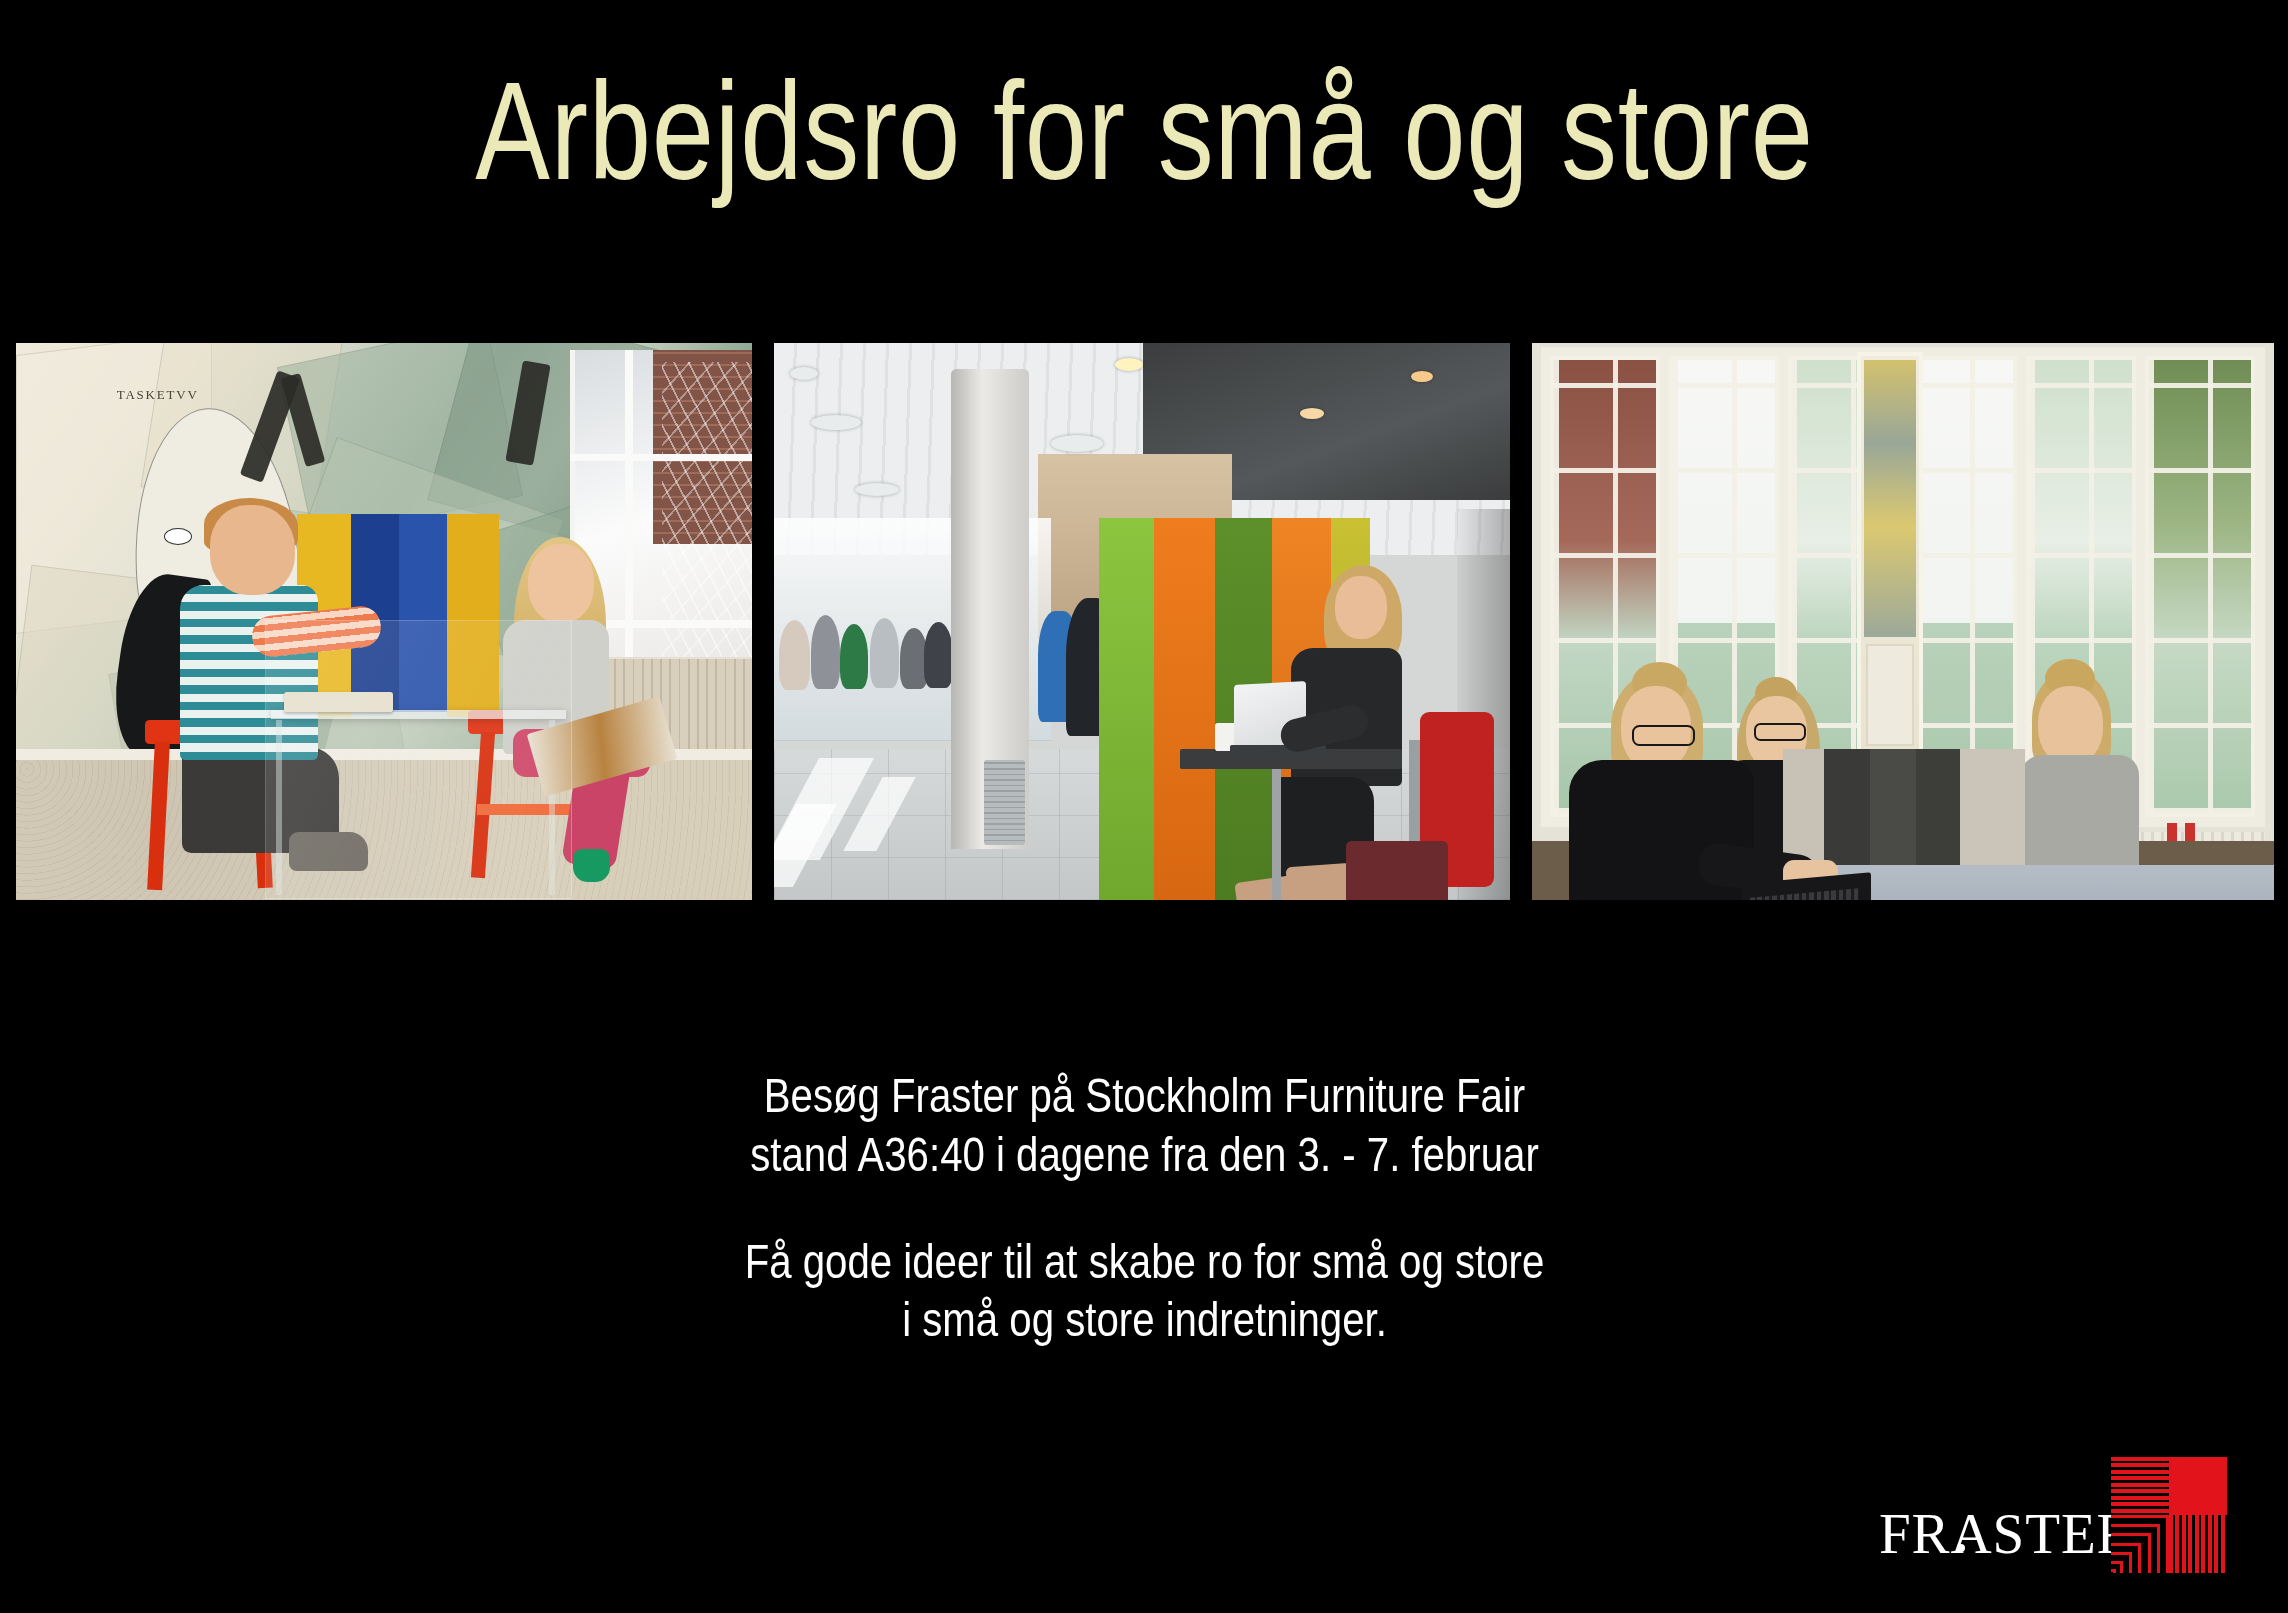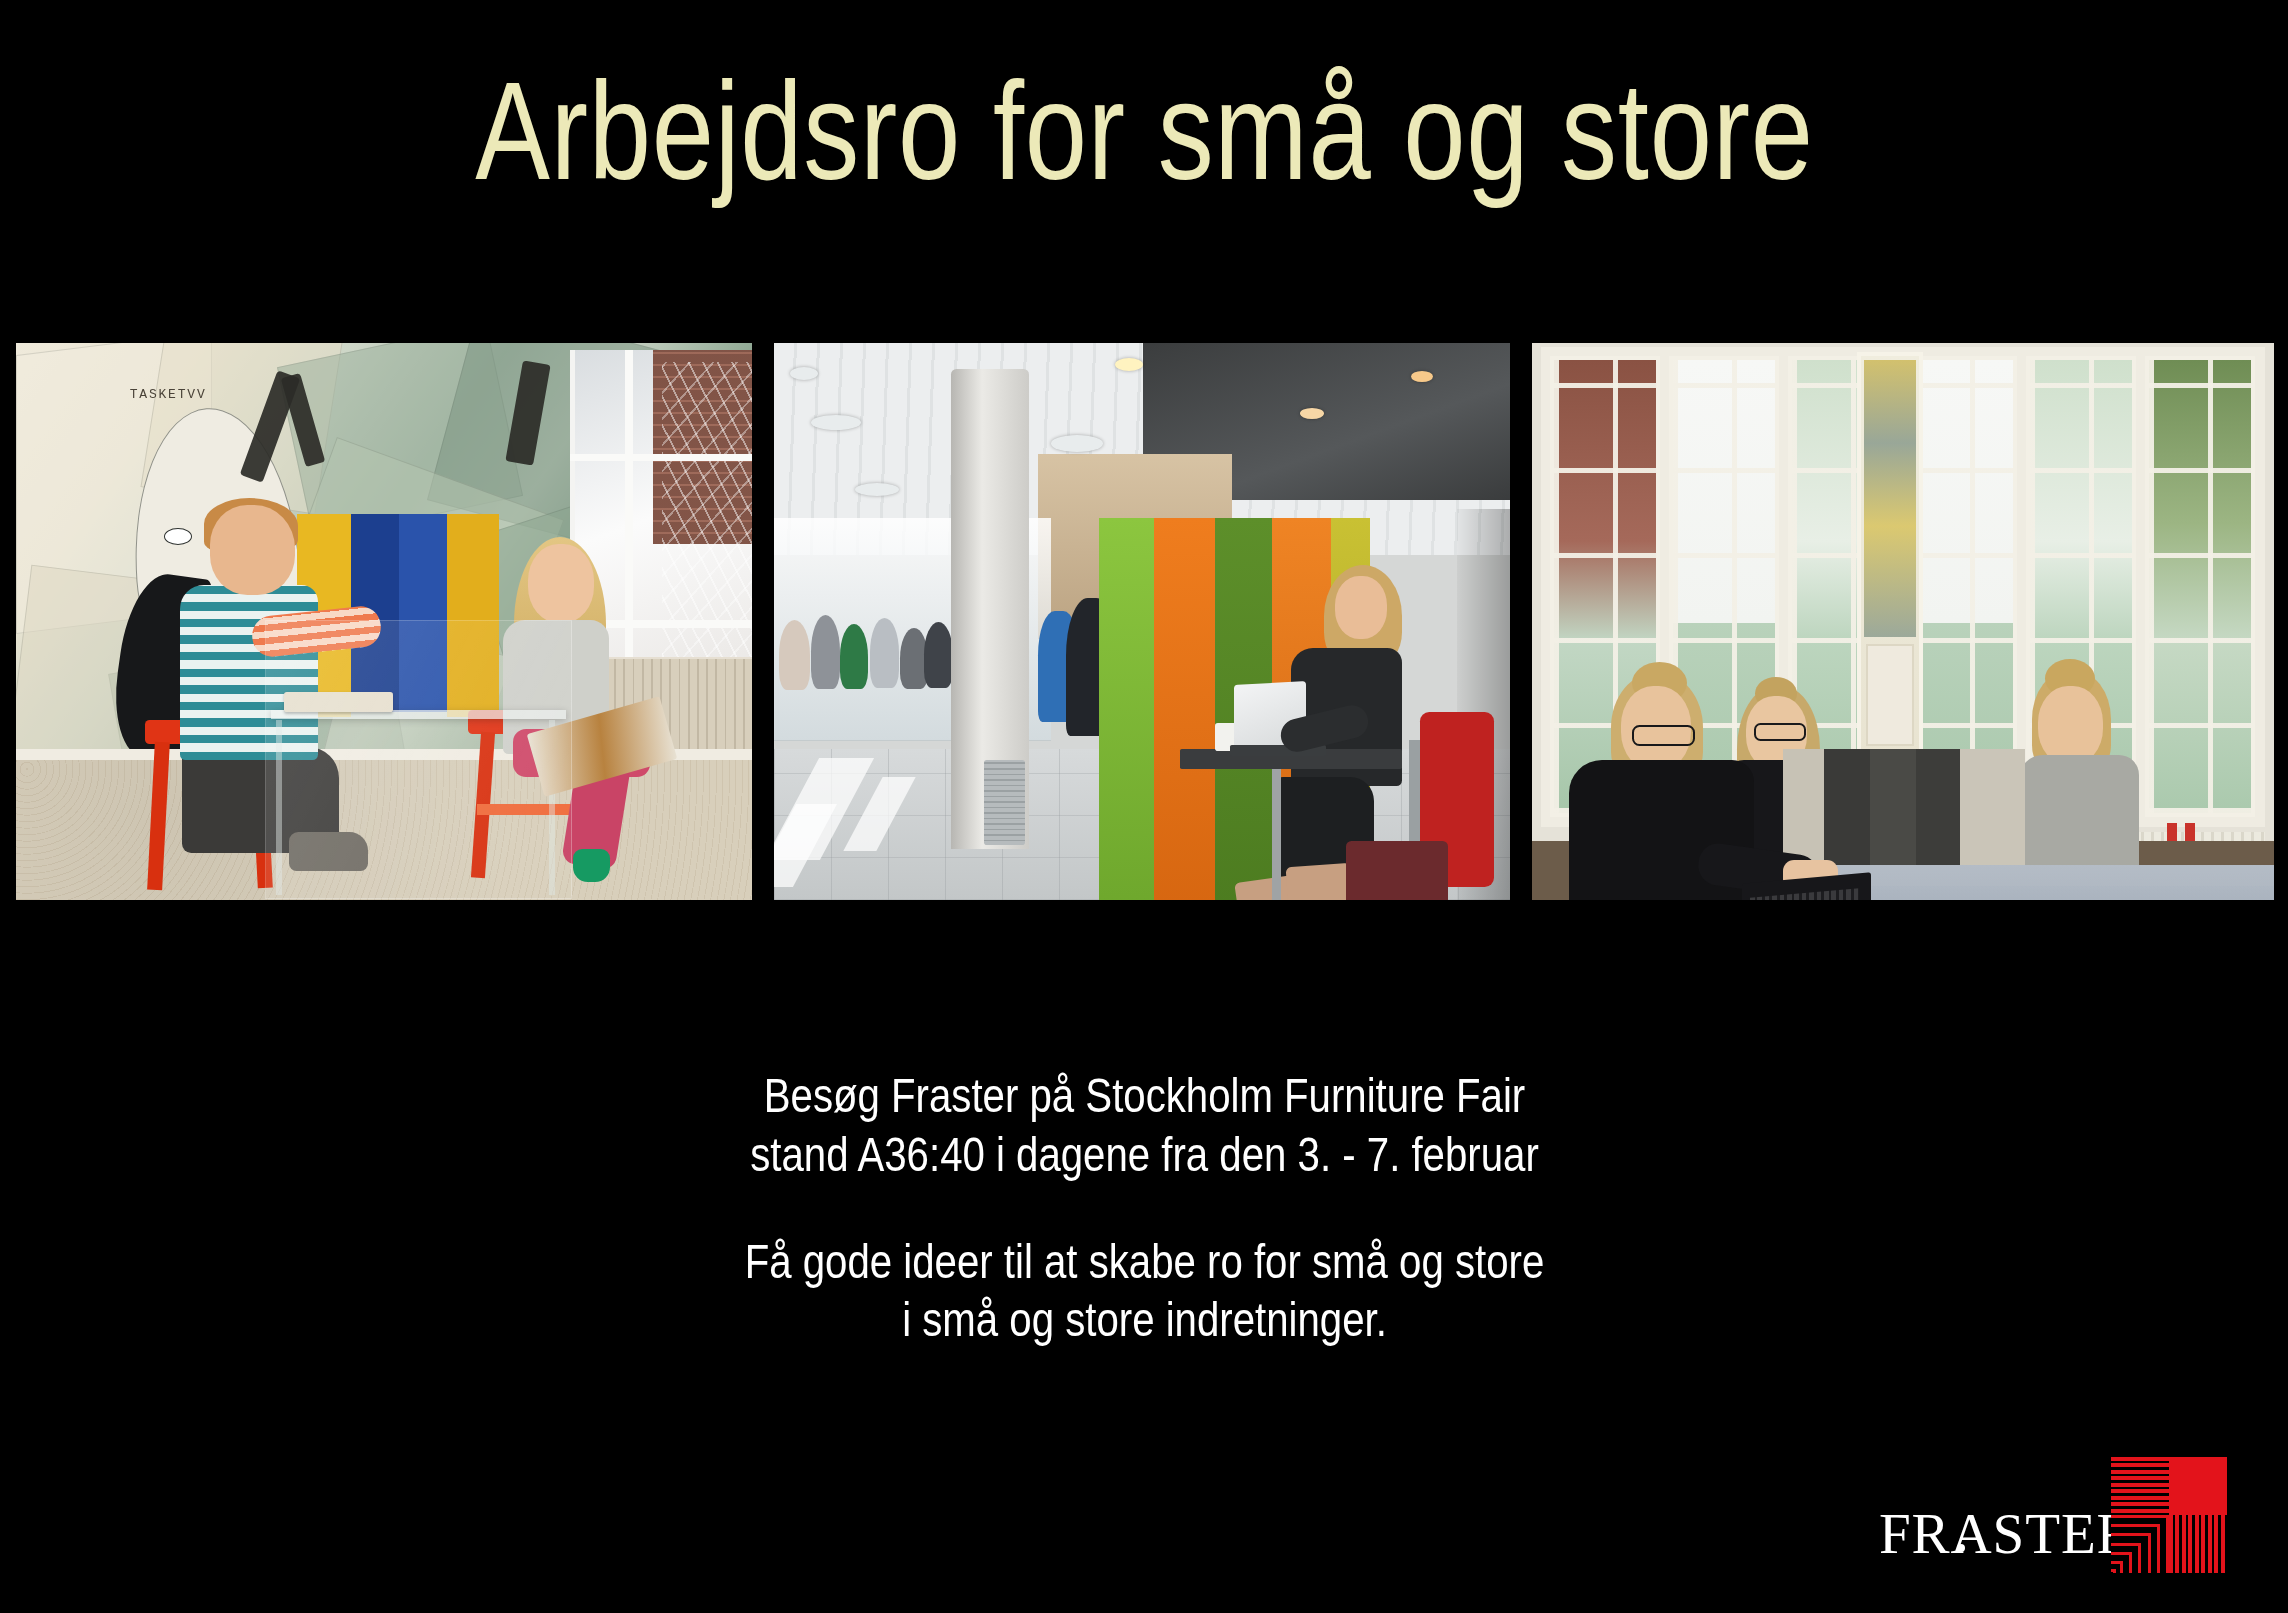--- a/index.html
+++ b/index.html
@@ -211,23 +211,23 @@
   .p1-book {
     position:absolute; left:268px; top:349px; width:109px; height:20px;
     background:#e6dfce; border-radius:2.8px; box-shadow:0 1.8px 2.8px rgba(0,0,0,.25);
   }
   .p1-mag {
     position:absolute; left:517px; top:371px; width:138px; height:65px;
     background: linear-gradient(100deg,#e8e2d4,#b8823f 50%,#e8e2d4);
     transform: rotate(-16deg); border-radius: 2.8px;
   }
   .p1-label {
-    position:absolute; left:114px; top:44px;
+    position:absolute; left:101px; top:44px;
     color:#4a4338; font-size:13px; letter-spacing:1.8px;
-    font-family:Liberation Mono, monospace;
+    font-family:Liberation Serif, serif;
   }
 
   
   .p2-bg { position:absolute; inset:0; background:#d5d7d6; }
   .p2-ceiling {
     position:absolute; left:0; top:0; width:736px; height:212px;
     background: repeating-linear-gradient(92deg,#eceeef 0 20px,#dfe2e3 20px 23px);
   }
   .p2-ceildark {
     position:absolute; left:369px; top:0; width:367px; height:157px;

